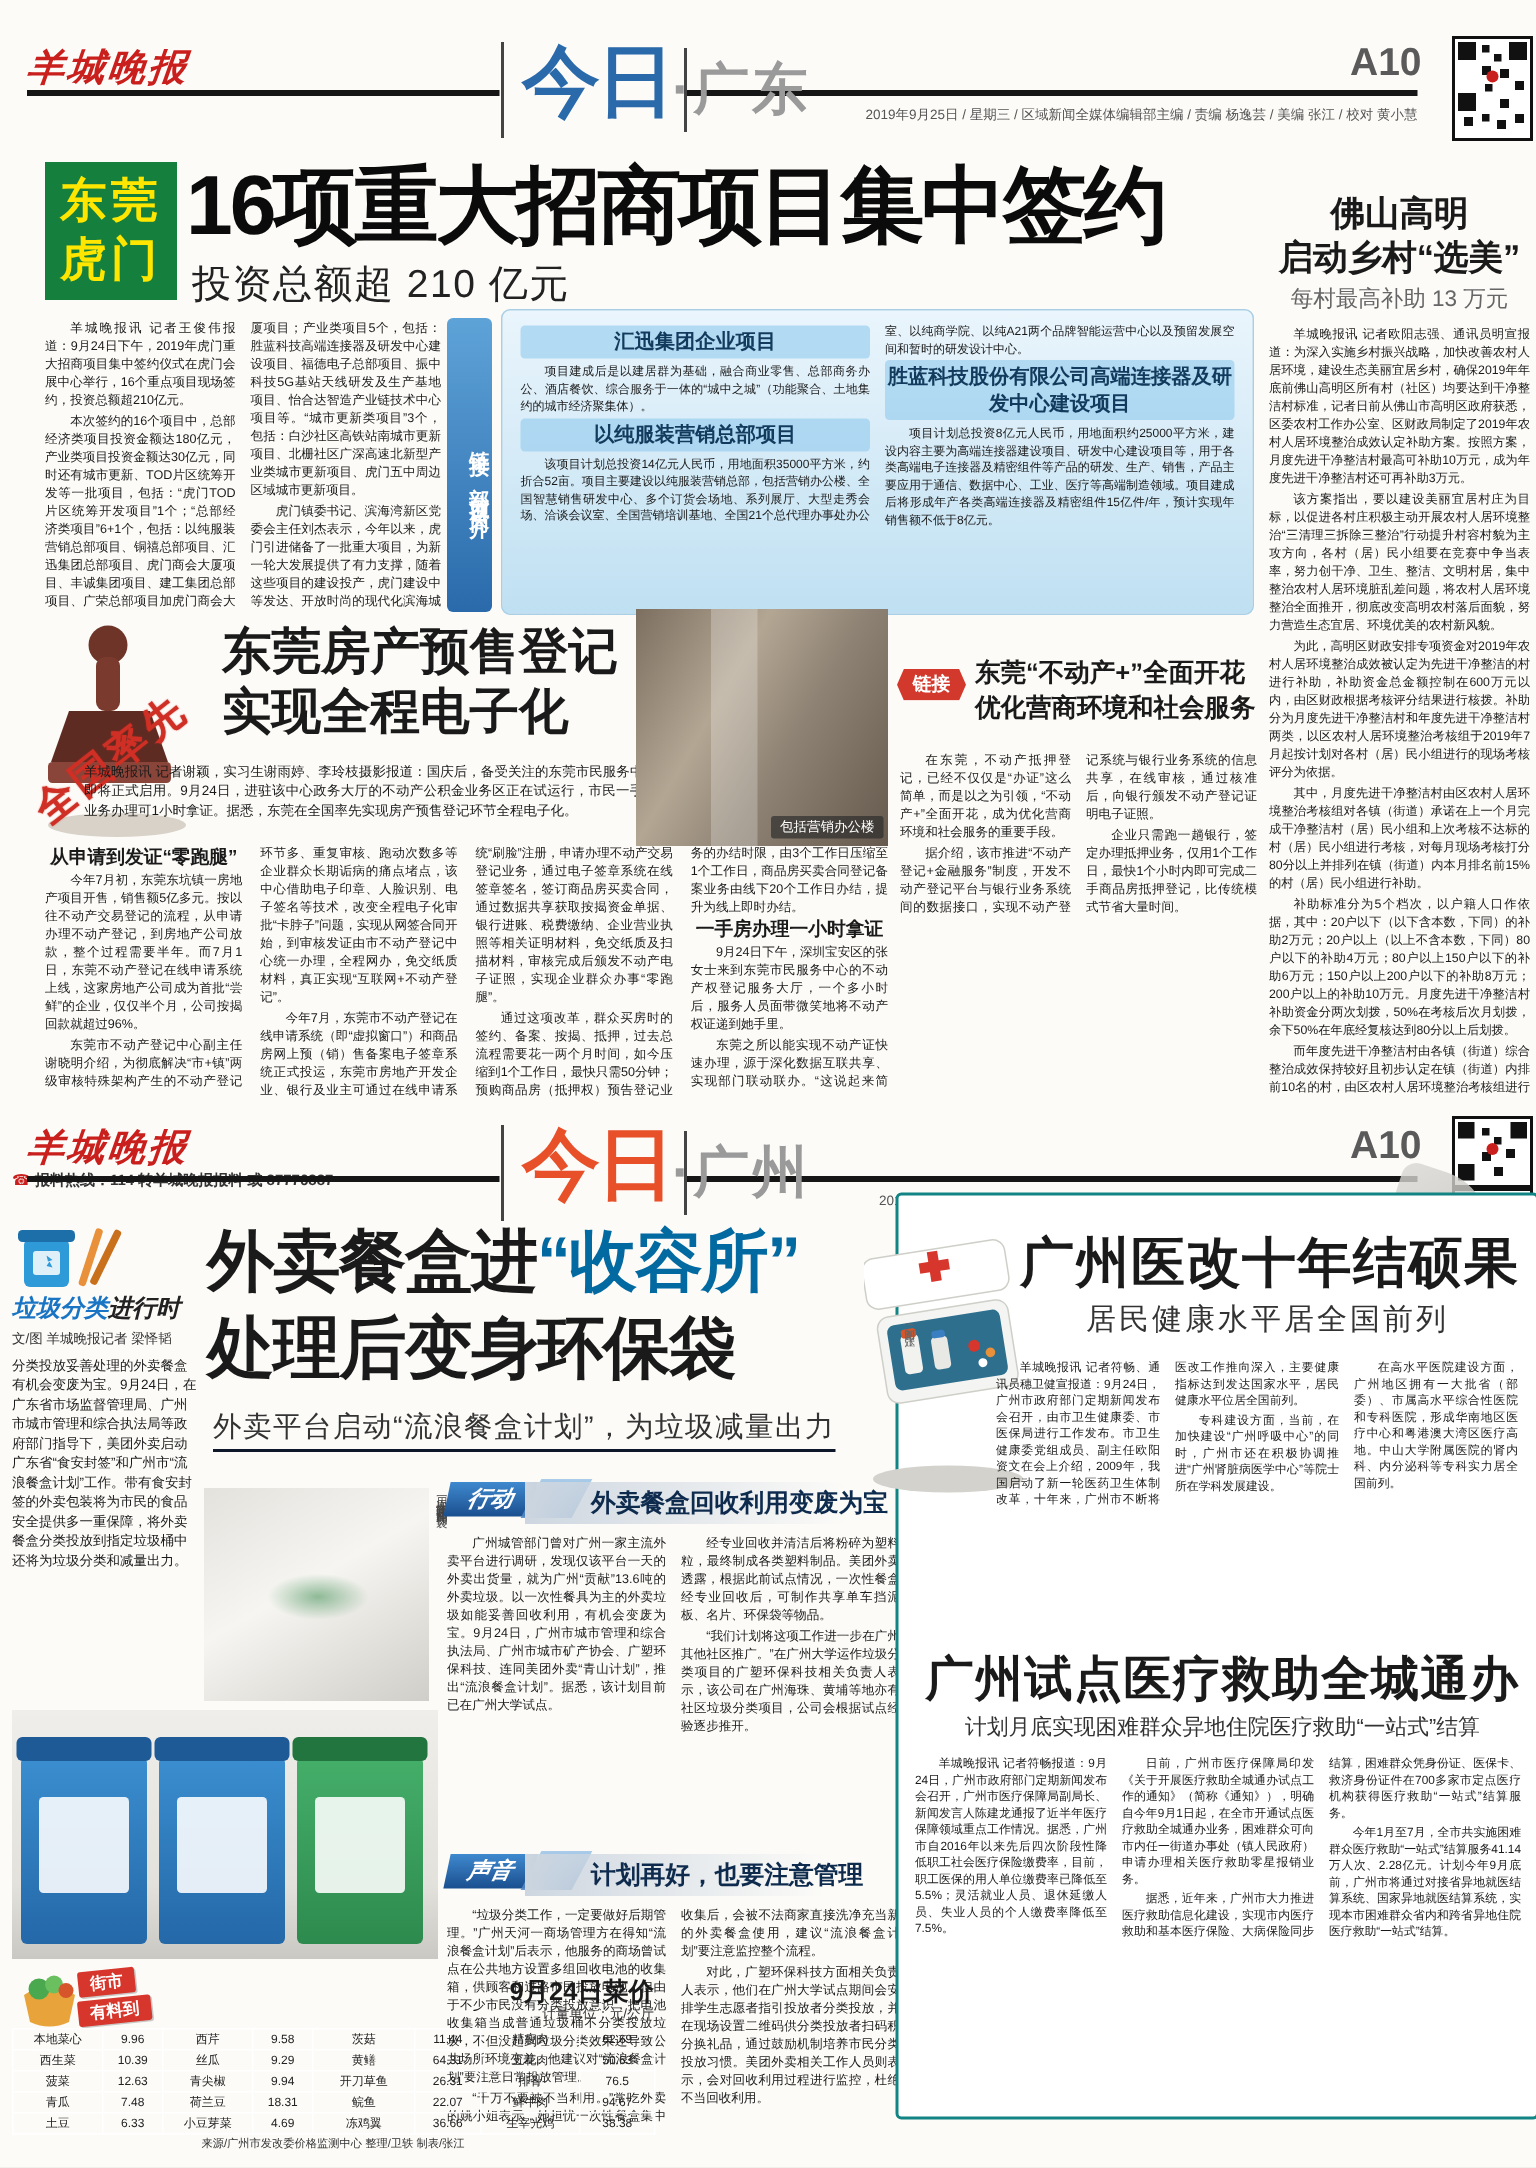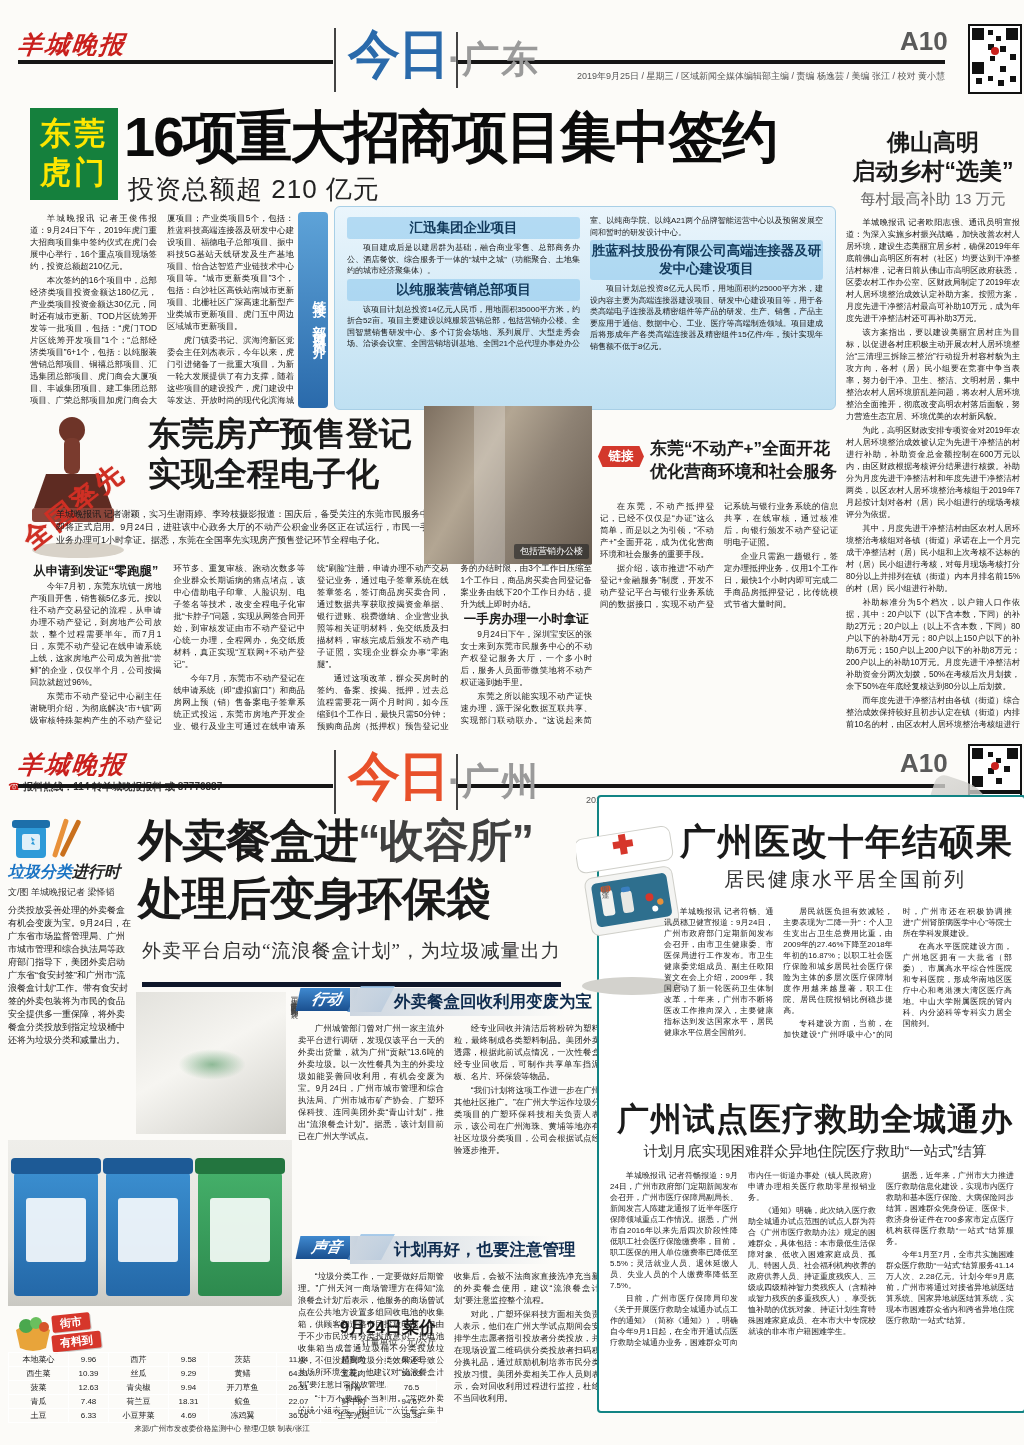--- a/index.html
+++ b/index.html
@@ -51,22 +51,22 @@
                  font-size:9px;padding:1px 6px;border-radius:2px;}
   .subhead{font-size:12.5px;font-weight:900;text-align:center;margin:3px 0;break-after:avoid;}
   .linkbadge{background:#d3382c;color:#fff;font-weight:bold;font-size:12.5px;text-align:center;
              line-height:21px;clip-path:polygon(0 50%,10% 0,90% 0,100% 50%,90% 100%,10% 100%);}
   .bdc-h{font-size:17px;font-weight:900;line-height:1.35;white-space:nowrap;}
   
   .edition2{color:#e8502a;}
   .seriesblue{color:#1a74c4;font-weight:900;font-style:italic;font-size:16px;}
   .seriesdark{color:#222;font-weight:900;font-style:italic;font-size:16px;}
   .h-waste{font-weight:900;font-size:45px;letter-spacing:-1px;line-height:1.28;white-space:nowrap;}
-  .h-waste .blue{color:#404040;}
-  .wsub{font-size:19px;color:#333;border-bottom:5px solid #0f172a;padding-bottom:18px;letter-spacing:1px;white-space:nowrap;font-family:Liberation Serif, serif;}
+  .h-waste .blue{color:#0369a1;}
+  .wsub{font-size:19px;color:#333;border-bottom:2px solid #0f172a;padding-bottom:2px;letter-spacing:1px;white-space:nowrap;}
   .bagphoto{background:linear-gradient(150deg,#e3e2dd,#f6f5f1 45%,#cfcec8);}
   .bagblob{position:absolute;left:28%;top:40%;width:45%;height:22%;
            background:radial-gradient(ellipse,rgba(60,140,80,.55),rgba(60,140,80,0) 70%);}
   .bagcap{font-size:7.5px;color:#444;letter-spacing:1px;}
   .binscene{background:linear-gradient(180deg,#efeeea 0%,#e2e1db 70%,#c9c8c2 100%);}
   .bin{position:absolute;bottom:10px;height:128px;width:84px;border-radius:8px 8px 4px 4px;}
   .bin .lid{position:absolute;top:-10px;left:-3px;right:-3px;height:16px;border-radius:4px;}
   .bin .panel{position:absolute;left:12px;top:30px;width:60px;height:64px;background:rgba(255,255,255,.88);border-radius:3px;}
   .bin.blue{background:linear-gradient(180deg,#3b8fd0,#2468a8);} .bin.blue .lid{background:#1d5a96;}
   .bin.green{background:linear-gradient(180deg,#45b06a,#2d8a4e);} .bin.green .lid{background:#23753f;}
@@ -425,30 +425,28 @@
           <circle cx="84" cy="104" r="3.2" fill="#e8913a"></circle>
           <circle cx="78" cy="110" r="3" fill="#fff"></circle>
       </g>
     </svg>
     <div class="abs vert medcap" style="left:600px;top:880px;height:90px;">制图/张江</div>
     <div class="abs h-health" style="left:680px;top:818px;width:330px;">广州医改十年结硕果</div>
     <div class="abs h-health-sub" style="left:680px;top:866px;width:330px;">居民健康水平居全国前列</div>
     <div class="abs cols3 smallbody clip" style="left:664px;top:906px;width:348px;height:182px;">
 
     <p class="para">羊城晚报讯 记者符畅、通讯员穗卫健宣报道：9月24日，广州市政府部门定期新闻发布会召开，由市卫生健康委、市医保局进行工作发布。市卫生健康委党组成员、副主任欧阳资文在会上介绍，2009年，我国启动了新一轮医药卫生体制改革，十年来，广州市不断将医改工作推向深入，主要健康指标达到发达国家水平，居民健康水平位居全国前列。</p>
-        <p class="para">居民就医负担有效减轻，主要表现为“二降一升”：个人卫生支出占卫生总费用比重，由2009年的27.46%下降至2018年年初的16.87%；以职工社会医疗保险和城乡居民社会医疗保险为主体的多层次医疗保障制度作用越来越显著，职工住院、居民住院报销比例稳步提高。</p>
         <p class="para">专科建设方面，当前，在加快建设“广州呼吸中心”的同时，广州市还在积极协调推进“广州肾脏病医学中心”等院士所在学科发展建设。</p>
         <p class="para">在高水平医院建设方面，广州地区拥有一大批省（部委）、市属高水平综合性医院和专科医院，形成华南地区医疗中心和粤港澳大湾区医疗高地。中山大学附属医院的肾内科、内分泌科等专科实力居全国前列。</p>
       </div>
 
     <div class="abs h-aid" style="left:615px;top:1098px;width:400px;">广州试点医疗救助全城通办</div>
     <div class="abs h-aid-sub" style="left:615px;top:1142px;width:400px;">计划月底实现困难群众异地住院医疗救助“一站式”结算</div>
     <div class="abs cols3 smallbody clip" style="left:610px;top:1170px;width:404px;height:230px;">
 
     <p class="para">羊城晚报讯 记者符畅报道：9月24日，广州市政府部门定期新闻发布会召开，广州市医疗保障局副局长、新闻发言人陈建龙通报了近半年医疗保障领域重点工作情况。据悉，广州市自2016年以来先后四次阶段性降低职工社会医疗保险缴费率，目前，职工医保的用人单位缴费率已降低至5.5%；灵活就业人员、退休延缴人员、失业人员的个人缴费率降低至7.5%。</p>
         <p class="para">日前，广州市医疗保障局印发《关于开展医疗救助全城通办试点工作的通知》（简称《通知》），明确自今年9月1日起，在全市开通试点医疗救助全城通办业务，困难群众可向市内任一街道办事处（镇人民政府）申请办理相关医疗救助零星报销业务。</p>
-        <p class="para">《通知》明确，此次纳入医疗救助全城通办试点范围的试点人群为符合《广州市医疗救助办法》规定的困难群众，具体包括：本市最低生活保障对象、低收入困难家庭成员、孤儿、特困人员、社会福利机构收养的政府供养人员、持证重度残疾人、三级或四级精神智力类残疾人（含精神或智力残疾的多重残疾人）、享受抚恤补助的优抚对象、持证计划生育特殊困难家庭成员、在本市大中专院校就读的非本市户籍困难学生。</p>
         <p class="para">据悉，近年来，广州市大力推进医疗救助信息化建设，实现市内医疗救助和基本医疗保险、大病保险同步结算，困难群众凭身份证、医保卡、救济身份证件在700多家市定点医疗机构获得医疗救助“一站式”结算服务。</p>
         <p class="para">今年1月至7月，全市共实施困难群众医疗救助“一站式”结算服务41.14万人次、2.28亿元。计划今年9月底前，广州市将通过对接省异地就医结算系统、国家异地就医结算系统，实现本市困难群众省内和跨省异地住院医疗救助“一站式”结算。</p>
       </div>
   </section>
 
 </div>
 
 </body></html>

